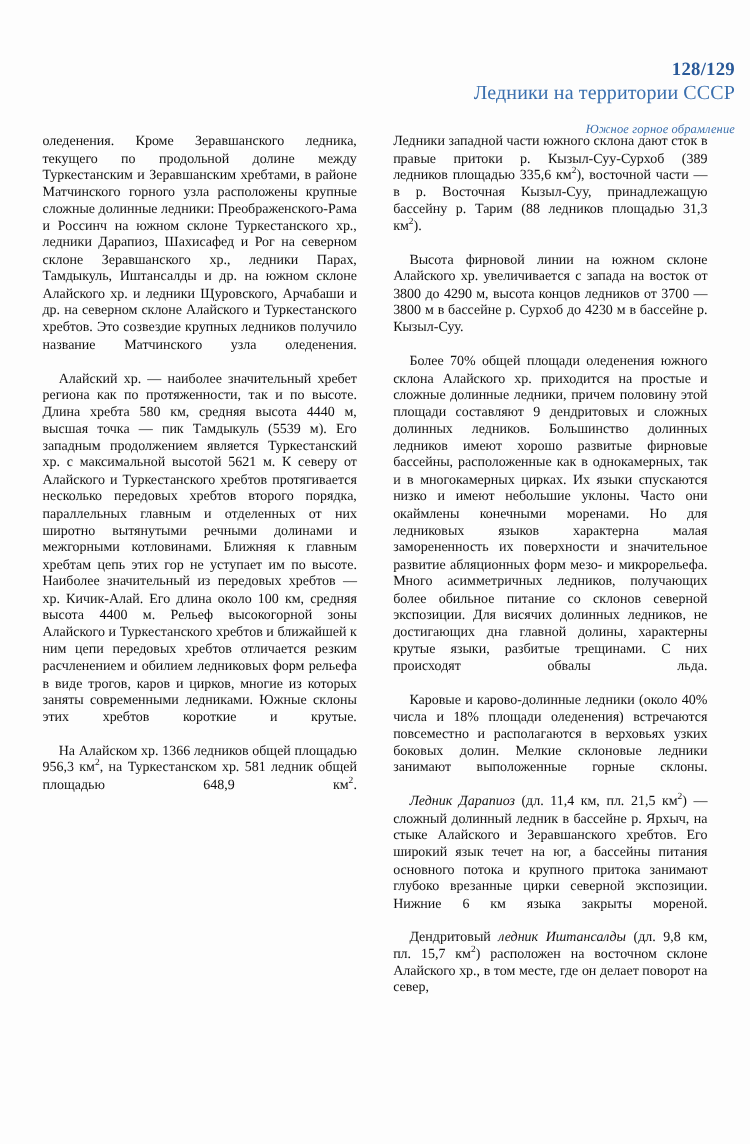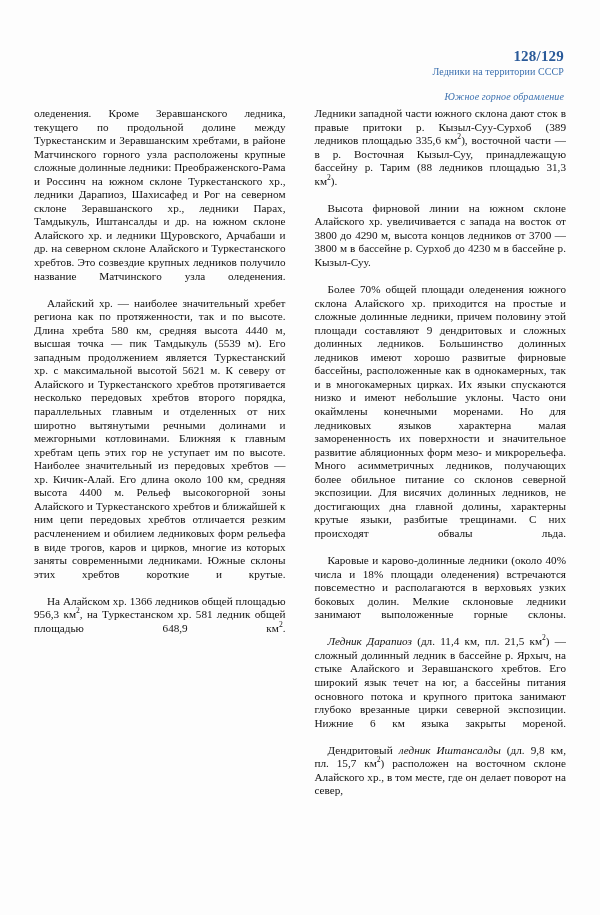--- a/index.html
+++ b/index.html
@@ -19,35 +19,35 @@
     position: absolute;
     left: 0;
     top: 0;
     width: 600px;
     height: 915px;
     background: #fdfdfd;
   }
   
   .runhead {
     position: absolute;
-    right: 36px;
+    right: 12px;
     top: 48px;
     width: 260px;
     text-align: right;
     color: #2d5f9e;
     line-height: 1.12;
   }
   .runhead .folio {
     font-weight: bold;
     font-size: 15px;
     letter-spacing: 0.2px;
     color: #2a5a99;
   }
   .runhead .booktitle {
-    font-size: 10px;
+    font-size: 16px;
     color: #3a6fae;
     margin-top: 1px;
     letter-spacing: 0.1px;
   }
   .runhead .section {
     font-size: 10px;
     font-style: italic;
     color: #3a6fae;
     margin-top: 14px;
     letter-spacing: 0.1px;

